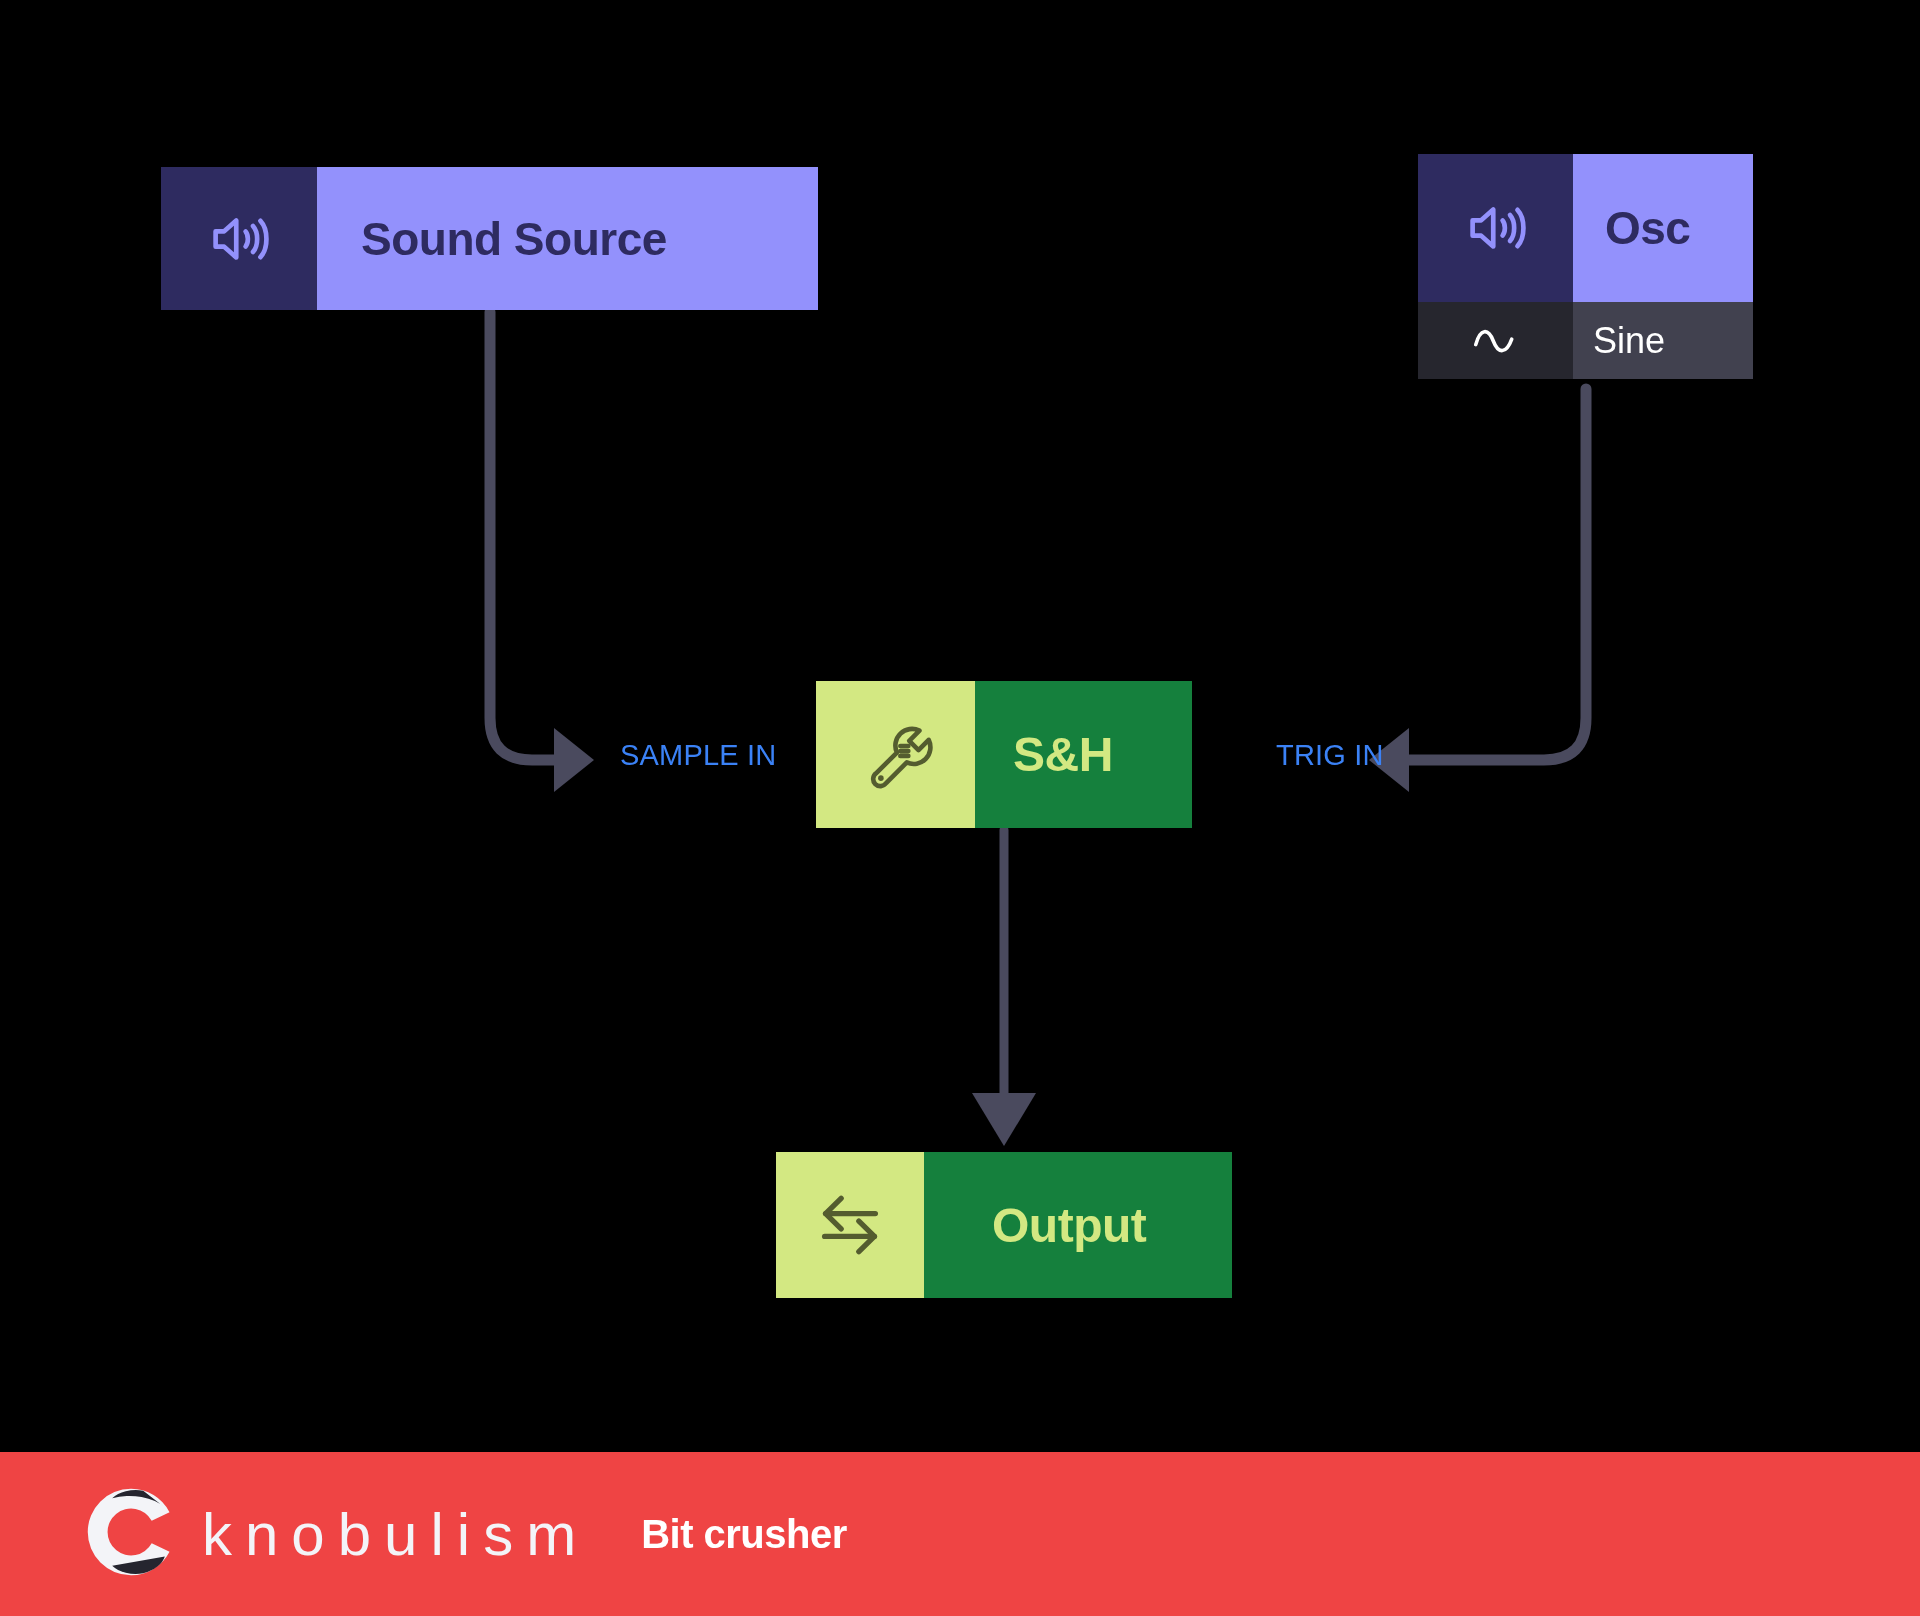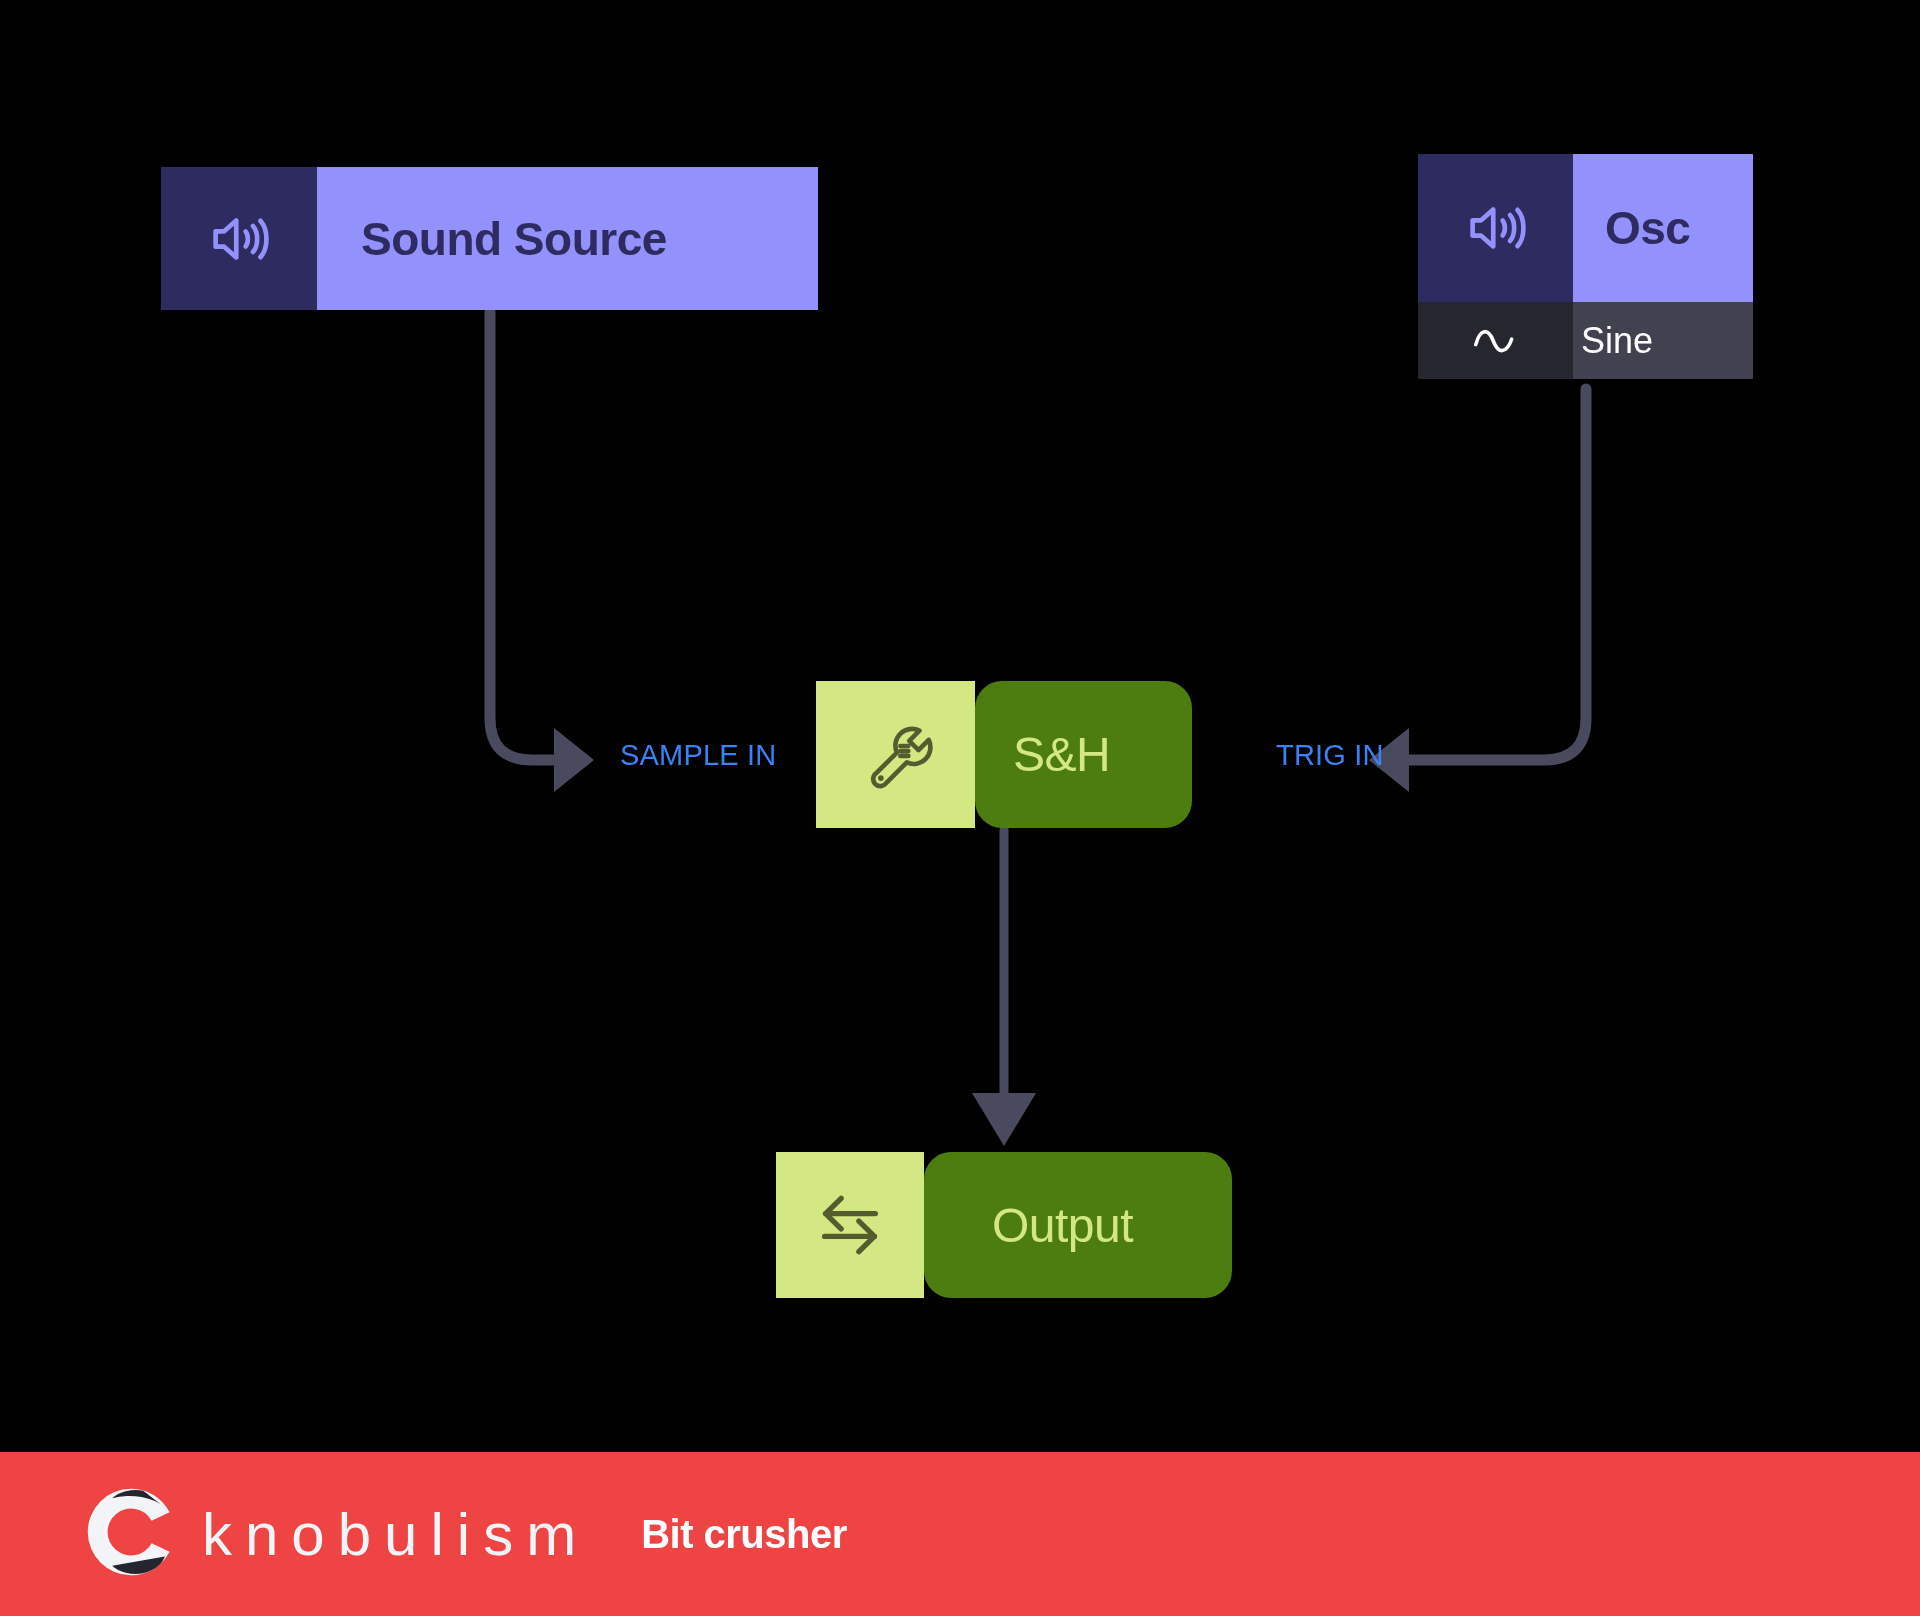--- a/index.html
+++ b/index.html
@@ -62,24 +62,23 @@
   .sub-row .cell-icon { background: #26262E; }
   .sub-row .cell-label {
     background: #41414F;
     color: #FFFFFF;
     font-weight: 400;
   }
 
   
   .green .cell-icon { background: #D3E882; }
   .green .cell-label {
-    background: #4d7c0f;
+    background: #15803d;
     color: #D3E882;
-    font-weight: 400;
-    border-radius: 27px;
+    font-weight: 700;
   }
 
   
   #node-sound-source {
     left: 161px; top: 167px; width: 657px; height: 143px;
   }
   #node-sound-source .node-row { height: 143px; }
   #node-sound-source .cell-icon { width: 156px; }
   #node-sound-source .cell-label {
     font-size: 46px;
@@ -94,21 +93,21 @@
   #node-osc .row-main .cell-icon { width: 155px; }
   #node-osc .row-main .cell-label {
     font-size: 46px;
     padding-left: 32px;
     letter-spacing: -0.5px;
   }
   #node-osc .sub-row { height: 77px; }
   #node-osc .sub-row .cell-icon { width: 155px; }
   #node-osc .sub-row .cell-label {
     font-size: 36px;
-    padding-left: 8px;
+    padding-left: 20px;
   }
 
   #node-sh {
     left: 816px; top: 681px; width: 376px; height: 147px;
   }
   #node-sh .node-row { height: 147px; }
   #node-sh .cell-icon { width: 159px; }
   #node-sh .cell-label {
     font-size: 48px;
     padding-left: 38px;

